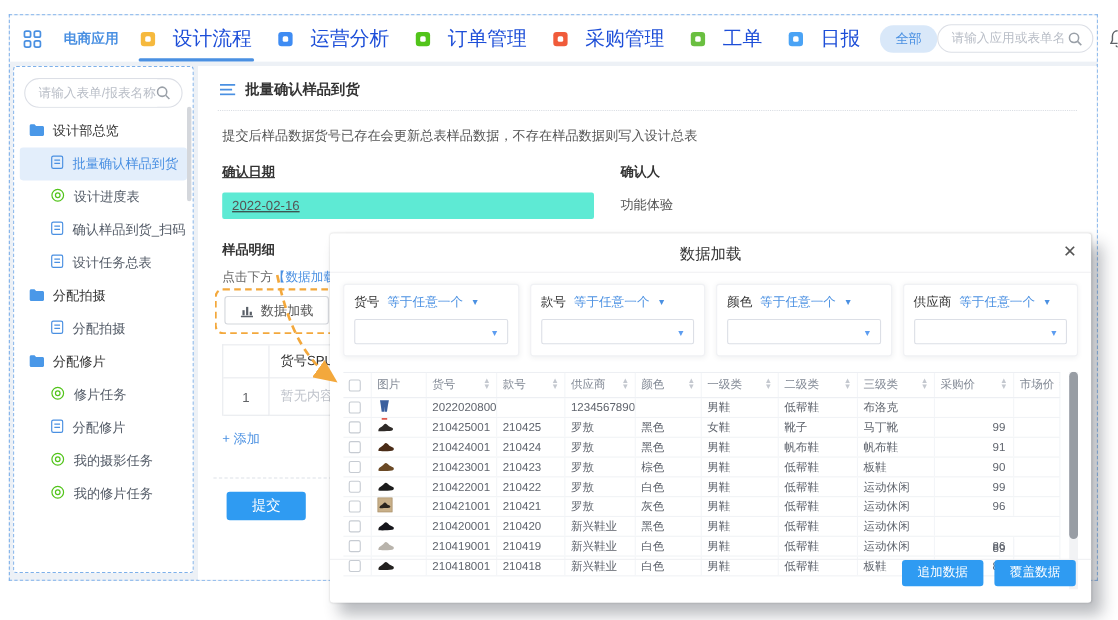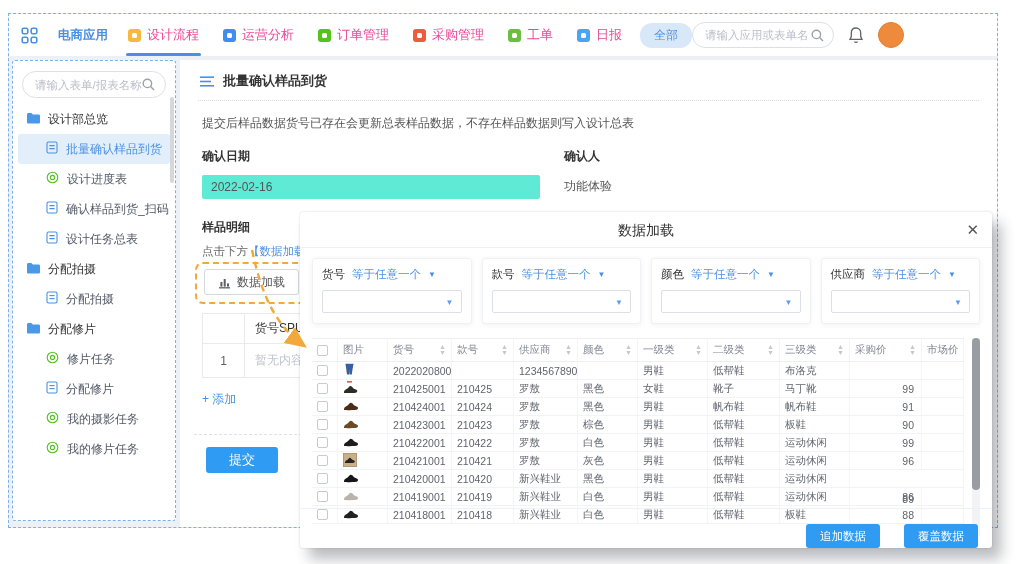--- a/index.html
+++ b/index.html
@@ -11,22 +11,22 @@
   
   .frame { position:absolute; left:8px; top:13px; width:990px; height:515px;
     border:1px dashed #7db0ea; background:#edf1f6; }
   
   .topbar { position:absolute; left:0; top:0; right:0; height:42px; background:#fff;
     display:flex; align-items:center; padding:0 12px; }
   .grid-icon { width:17px; height:17px; flex:0 0 auto; }
   .tb-div { width:1px; height:14px; background:#e0e3e8; margin:0 10px; }
   .apps-label { color:#4a90e2; font-size:12.5px; font-weight:bold; white-space:nowrap; }
   .tabs { display:flex; align-items:center; gap:24px; margin-left:20px; }
-  .tab { position:relative; display:flex; align-items:center; gap:6px; font-size:13px;
-    color:#ec4899; white-space:nowrap; cursor:default; height:42px; }
+  .tab { position:relative; display:flex; align-items:center; gap:16px; font-size:18px;
+    color:#1d4ed8; white-space:nowrap; cursor:default; height:42px; }
   .tab.active::after { content:""; position:absolute; left:-2px; right:-2px; bottom:0;
     height:3px; background:#4a90e2; border-radius:2px; }
   .tabicon { width:13px; height:13px; border-radius:3px; display:flex; align-items:center; justify-content:center; }
   .tabicon i { display:block; width:5px; height:5px; background:#fff; border-radius:1.5px; }
   .all-pill { margin-left:18px; background:#d9e8f9; color:#4a90e2; font-size:12px;
     padding:4px 14px; border-radius:12px; white-space:nowrap; }
   .tb-right { margin-left:auto; display:flex; align-items:center; gap:14px; padding-right:84px; }
   .searchbox { position:relative; width:142px; height:26px; border:1px solid #dcdfe6; border-radius:13px; background:#fff; }
   .searchbox input { position:absolute; left:12px; top:0; width:102px; height:24px; border:0; outline:0;
     font-size:11.5px; color:#555; background:transparent; font-family:inherit; }
@@ -49,21 +49,21 @@
     margin:0 5px; border-radius:3px; font-size:12px; color:#525а66; color:#525a66; }
   .sb-item.active { background:#e3eefb; color:#4a90e2; }
   .sb-scroll { position:absolute; right:1px; top:36px; width:4px; height:86px; background:#d4d7dc; border-radius:2px; }
   
   .main { position:absolute; left:171px; top:46px; right:0; bottom:0; background:#fff; }
   .page-head { height:34px; display:flex; align-items:center; gap:9px; padding:0 20px; margin-top:4px; }
   .page-title { font-size:13px; color:#333; font-weight:bold; }
   .dotted-sep { border-top:1px dotted #d9dde3; margin:2px 18px 0; }
   .note { margin:14px 22px 0; font-size:12px; color:#555; }
   .form-row { display:flex; margin:16px 22px 0; }
-  .fcol1 { width:338px; }
+  .fcol1 { width:338px;text-decoration:underline; }
   .fcol2 { margin-left:24px; }
   .flabel { font-size:12px; font-weight:bold; color:#333; }
   .value-box { margin-top:10px; height:24px; line-height:24px; background:#5eead4; border-radius:2px;
     padding:0 9px; font-size:12px; color:#555; }
   .value-plain { margin-top:13px; font-size:12px; color:#555; }
   .section-label { margin:20px 22px 0; font-size:12px; font-weight:bold; color:#333; }
   .hint { margin:8px 22px 0; font-size:11.5px; color:#666; }
   .hint .lk { color:#4a90e2; }
   .load-wrap { position:relative; margin:8px 22px 0; height:36px; }
   .anno-rect { position:absolute; left:-7px; top:-5px; width:122px; height:42px;
@@ -102,21 +102,21 @@
     font-size:10.5px; color:#818894; }
   .dbody-row { height:18px; border-bottom:1px solid #f1f3f6; font-size:10.5px; color:#5f646d; }
   .dcell { height:100%; display:flex; align-items:center; padding:0 5px; overflow:hidden; white-space:nowrap;
     border-right:1px solid #f3f5f8; flex:0 0 auto; }
   .dcell.num { justify-content:flex-end; padding-right:7px; }
   .sorter { margin-left:auto; color:#c4c8cf; font-size:7px; line-height:6px; display:flex; flex-direction:column; padding-left:3px; }
   .cb { width:11px; height:11px; border:1px solid #c6cbd2; border-radius:2px; background:#fff; }
   .vscroll { position:absolute; right:0; top:0; bottom:0; width:8px; background:#f2f3f5; }
   .vthumb { position:absolute; right:0; top:0; width:8px; height:152px; background:#989da4; border-radius:4px; }
   .modal-foot { position:absolute; left:0; right:0; bottom:0; height:40px; border-top:1px solid #f0f1f3;
-    display:flex; align-items:flex-end; justify-content:flex-end; gap:24px; padding:0 14px; }
+    display:flex; align-items:flex-start; justify-content:flex-end; gap:10px; padding:0 14px; }
   .mbtn { height:24px; padding:0 14px; background:#2f9bf2; color:#fff; border:0; border-radius:3px;
     font-size:11.5px; font-family:inherit; line-height:24px; }
   
   .arrow-overlay { position:absolute; left:0; top:0; width:1016px; height:564px; z-index:30; pointer-events:none; }
 </style>
 </head>
 <body>
 
 <div class="frame">
 

